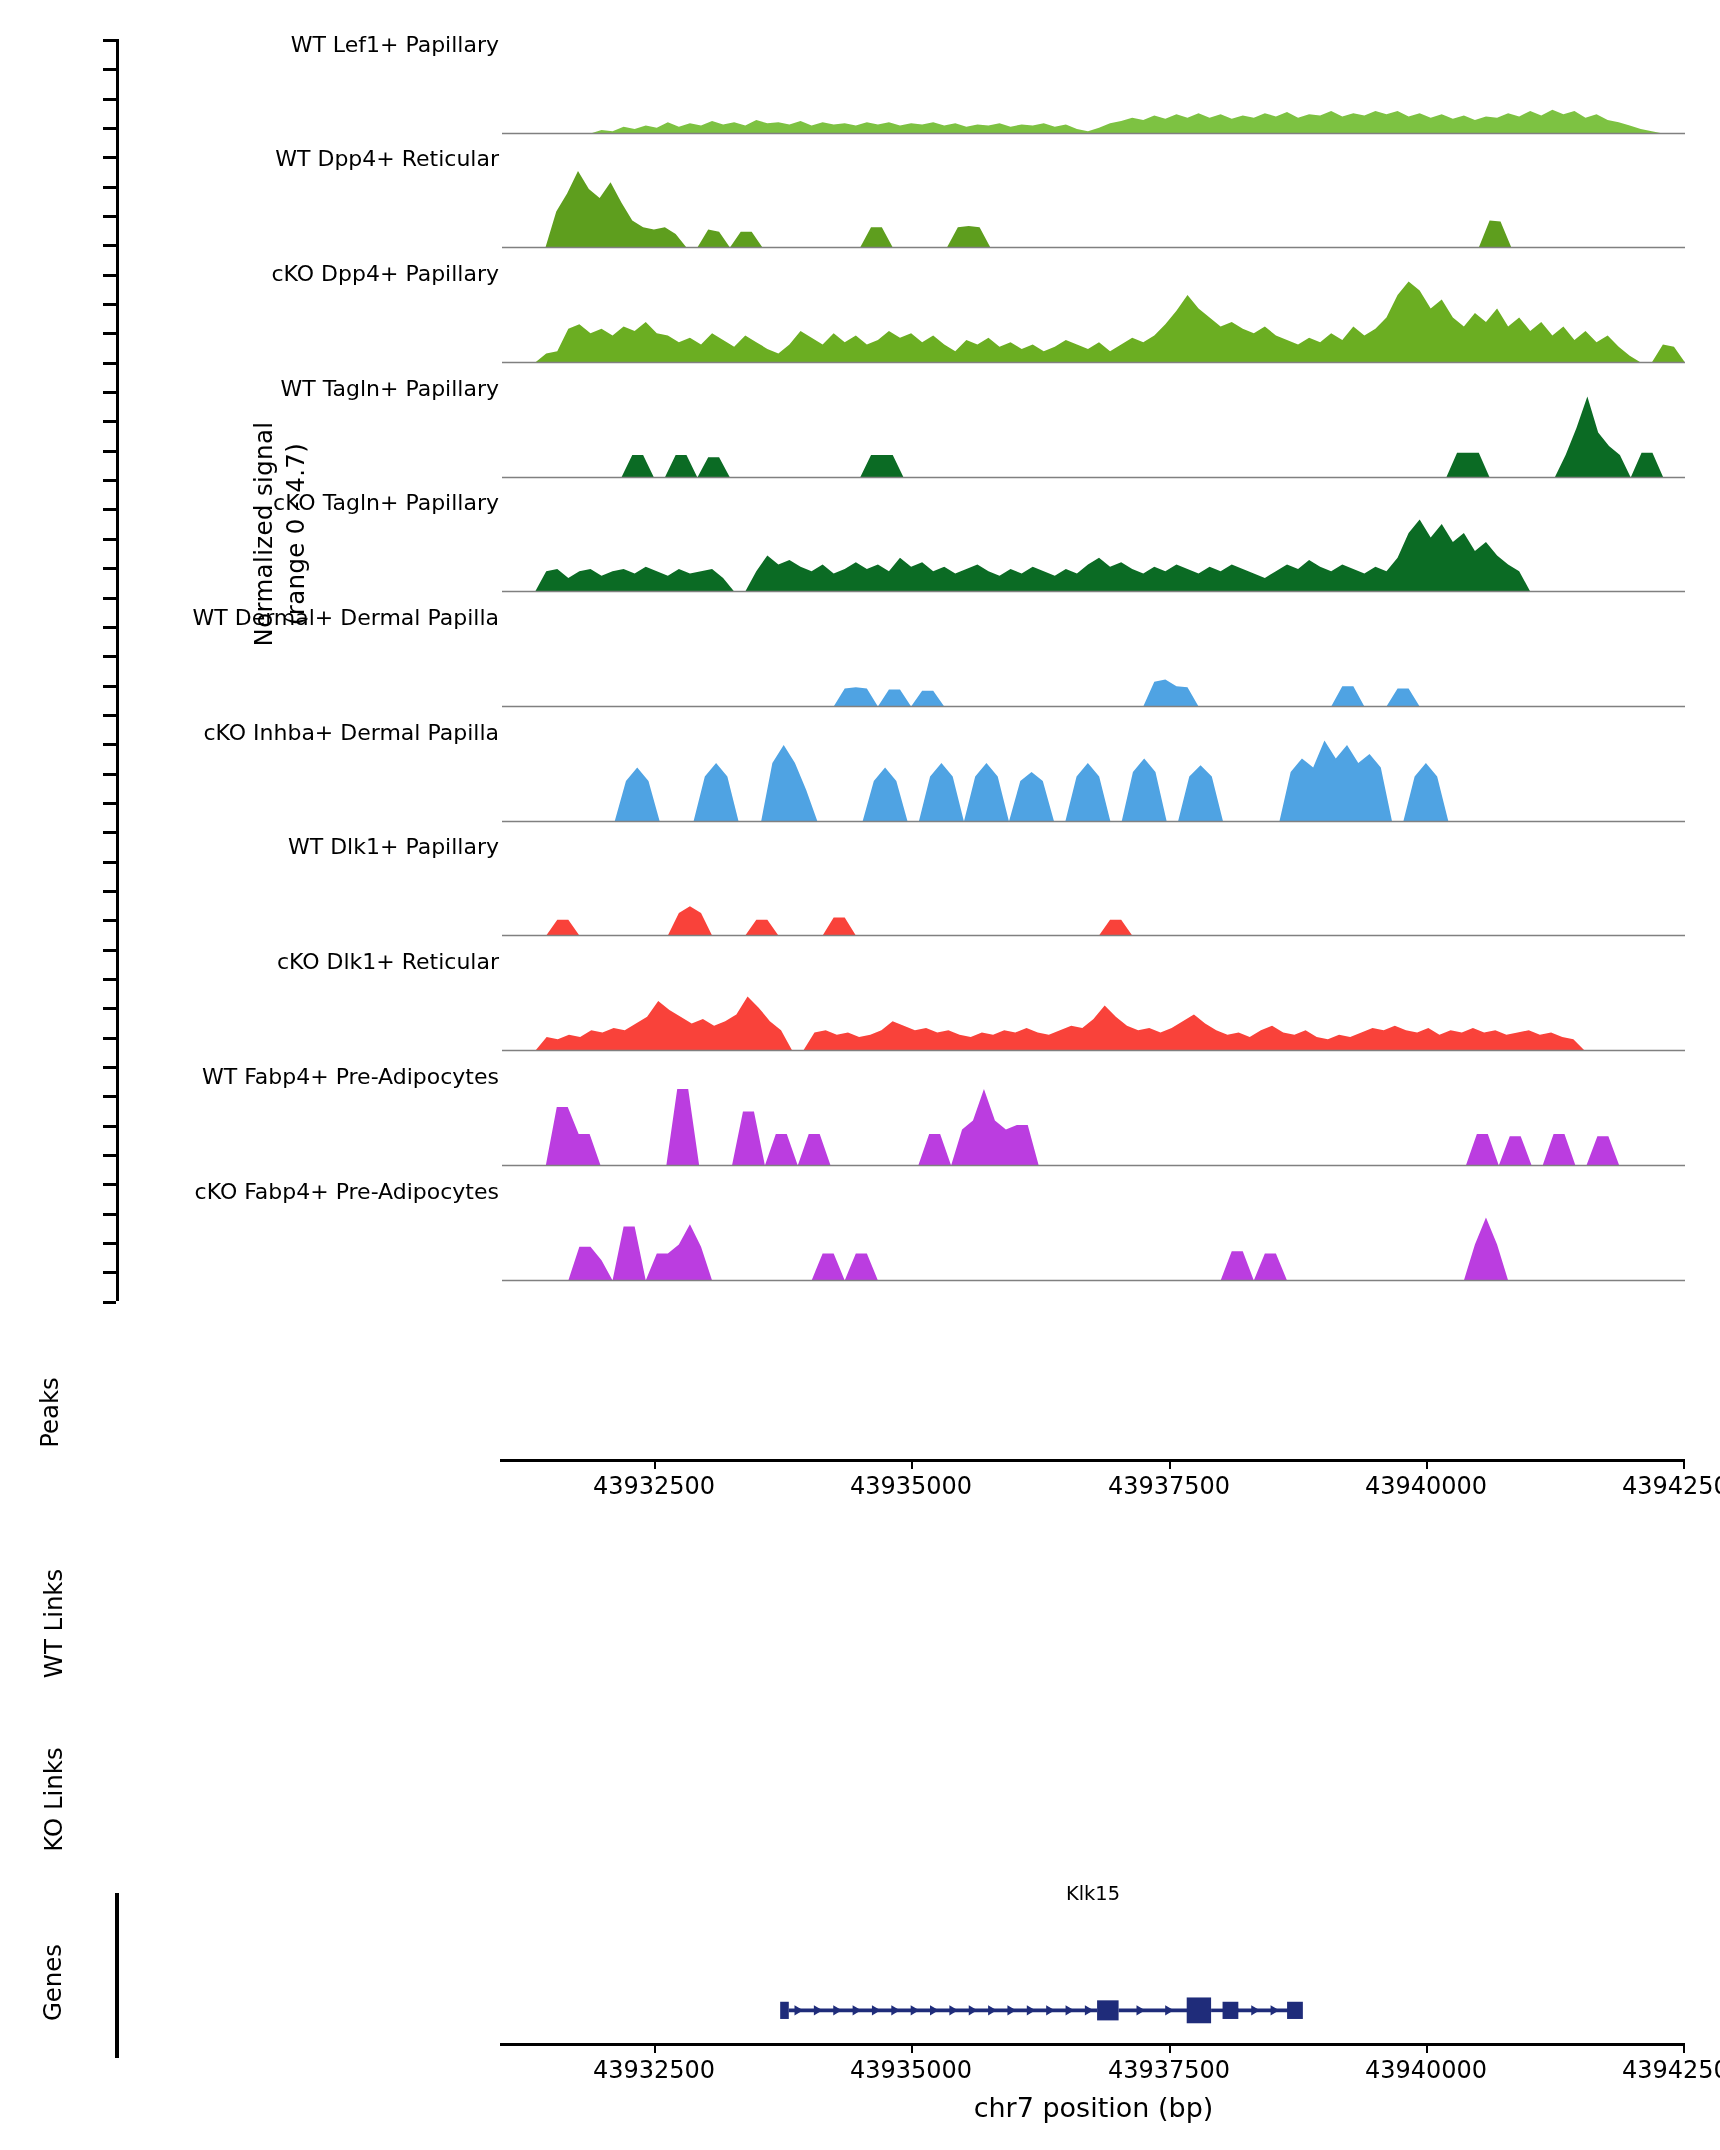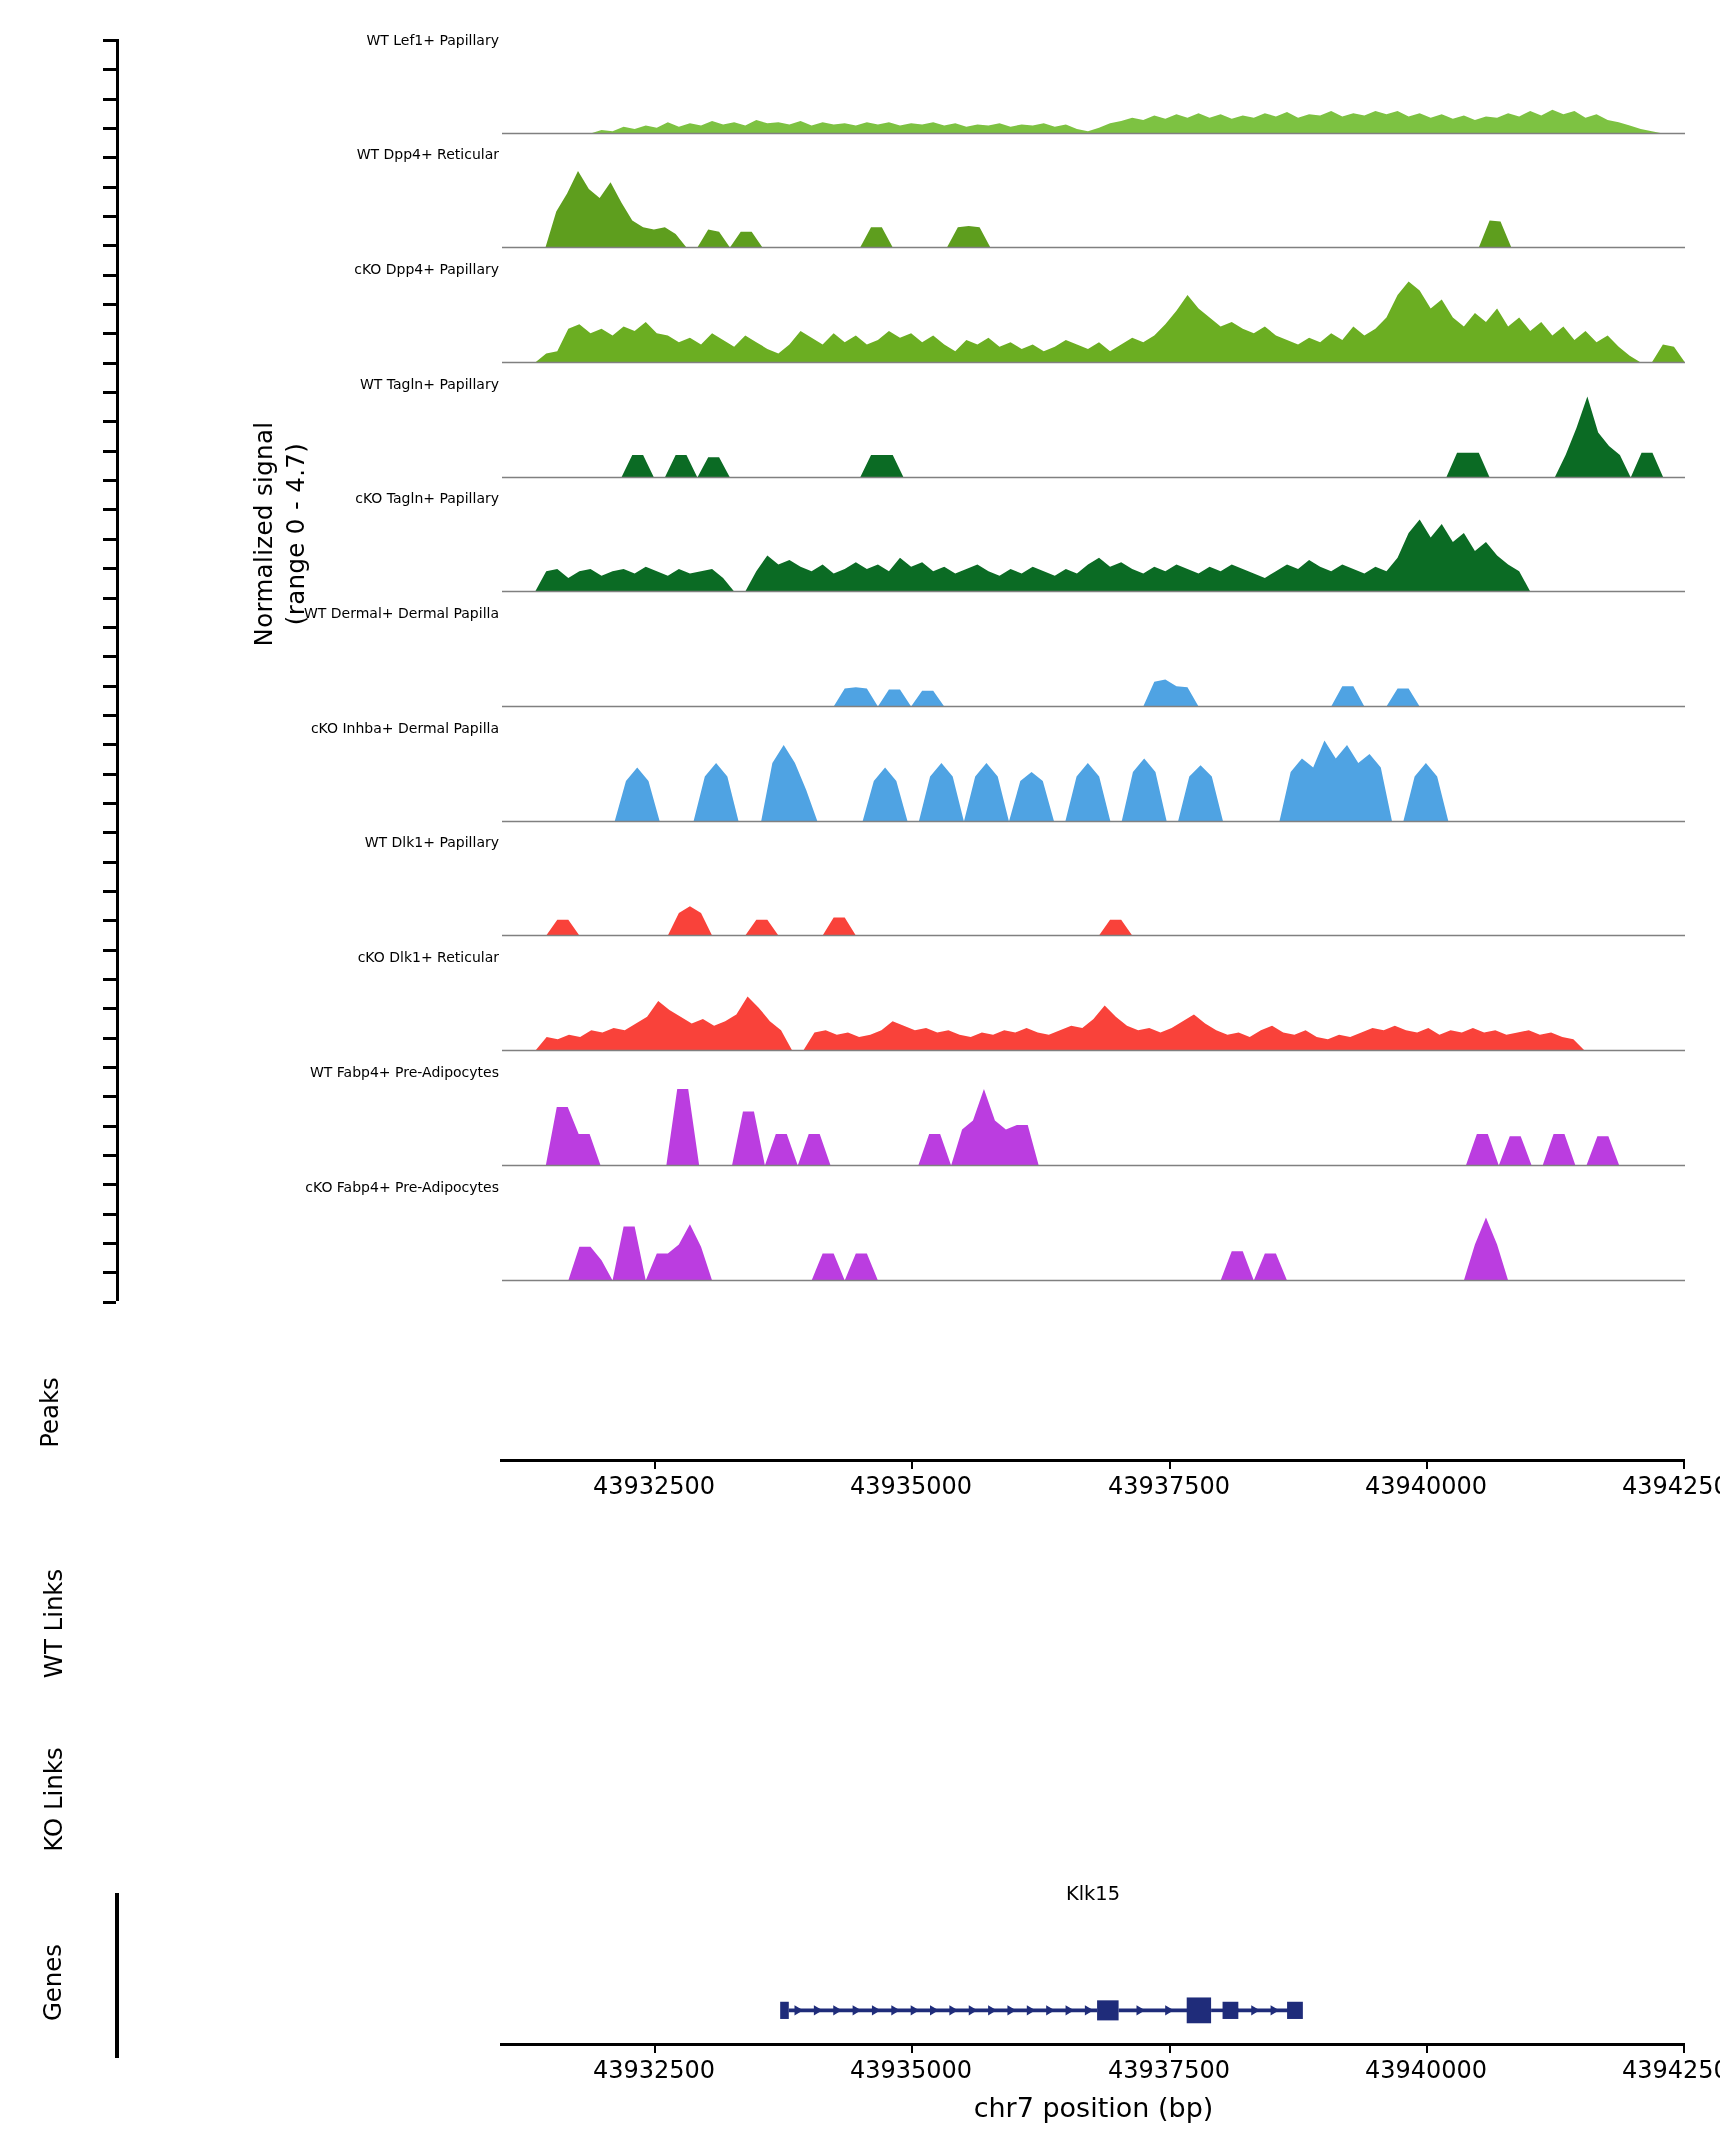--- a/index.html
+++ b/index.html
@@ -60,21 +60,21 @@
   .track {
     position: absolute;
     left: 0;
     width: 1721px;
     height: 115px;
   }
   .track-label {
     position: absolute;
     right: 1222px;
     top: 10px;
-    font-size: 14px;
+    font-size: 22px;
     white-space: nowrap;
   }
   .track-plot {
     position: absolute;
     left: 502px;
     top: 0;
     width: 1183px;
     height: 115px;
   }
   .track-plot svg {

